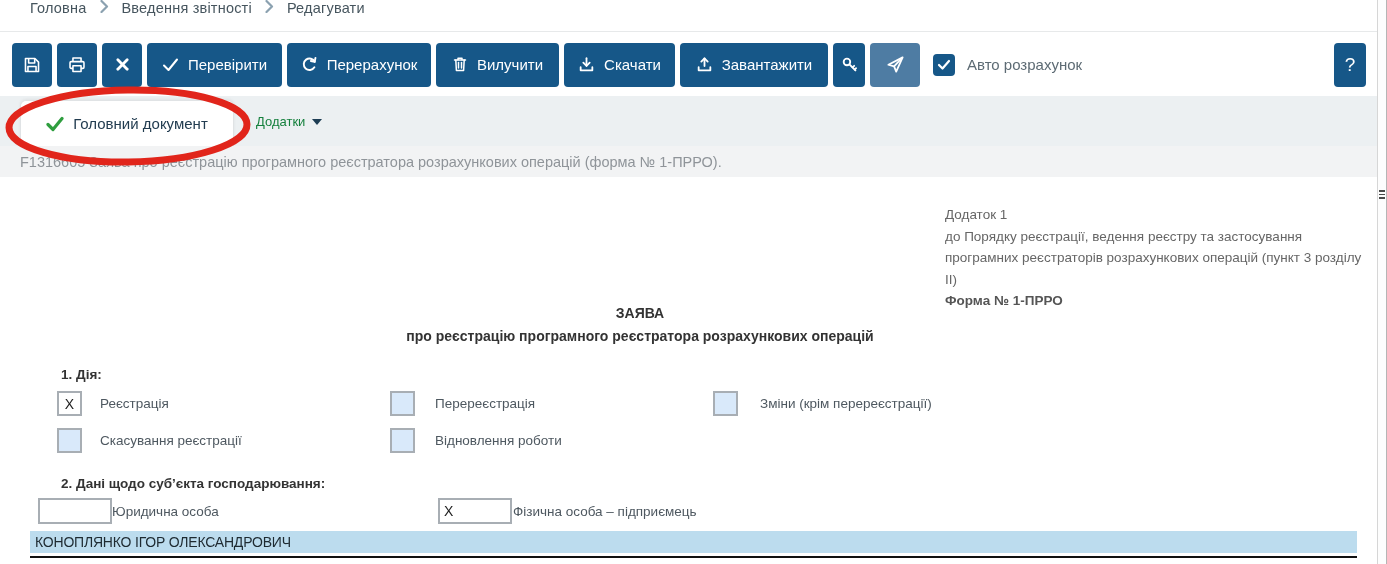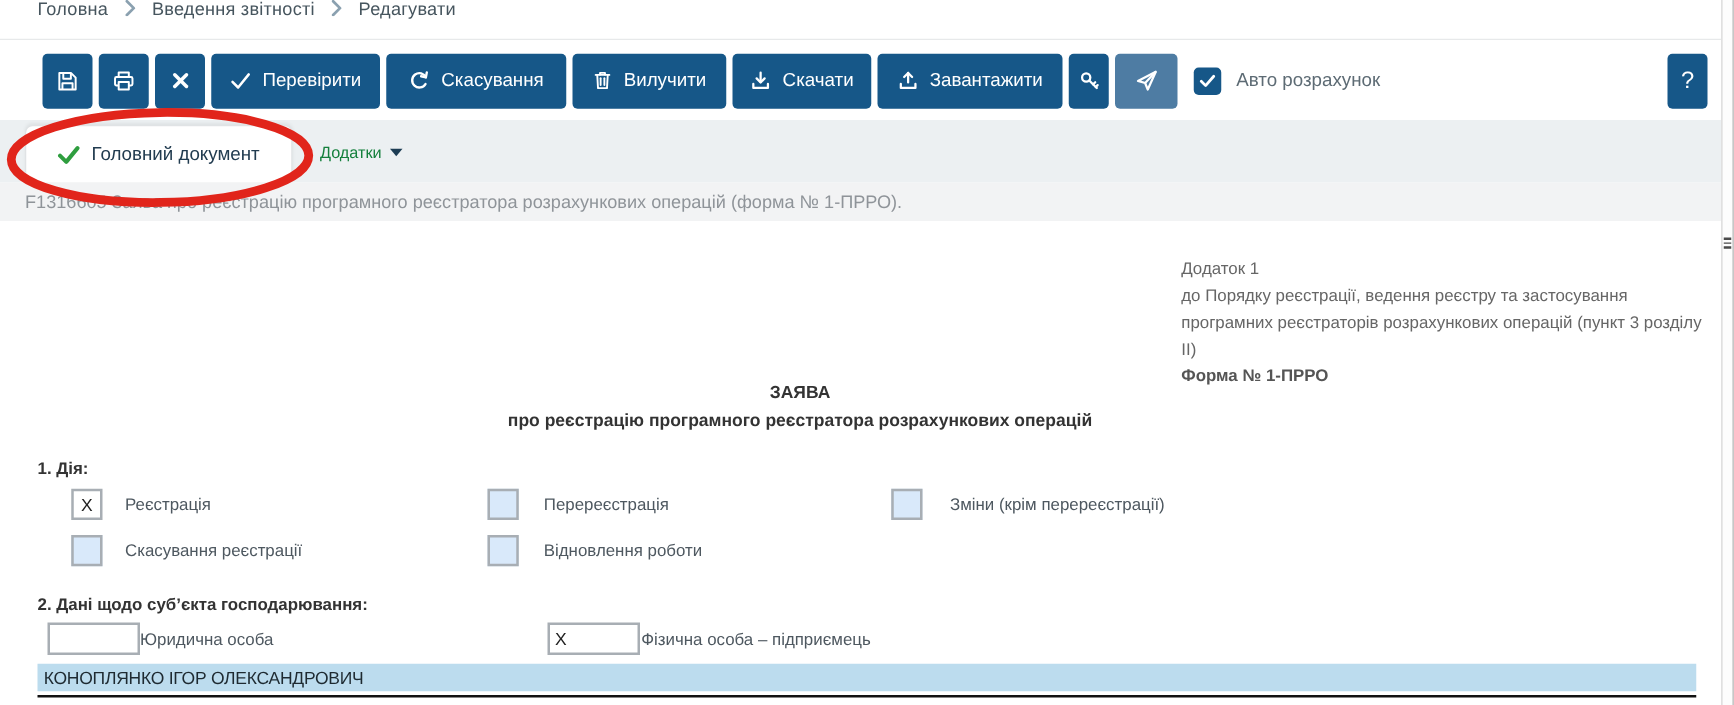--- a/index.html
+++ b/index.html
@@ -7,21 +7,21 @@
        font-family:"Liberation Sans","DejaVu Sans",sans-serif;-webkit-font-smoothing:antialiased;}
 
   
   .breadcrumb{position:absolute;top:0;left:0;width:1377px;height:32px;background:#fff;
               border-bottom:1px solid #e7e9ea;display:flex;align-items:flex-start;padding-left:30px;box-sizing:border-box;gap:13px;}
   .crumb{font-size:14.5px;color:#46555e;letter-spacing:.2px;cursor:pointer;}
   .crumb-sep{display:flex;align-items:center;}
 
   
   .toolbar{position:absolute;top:33px;left:0;width:1377px;height:63px;background:#fff;
-           display:flex;align-items:center;padding-left:34px;box-sizing:border-box;gap:5px;}
+           display:flex;align-items:center;padding-left:12px;box-sizing:border-box;gap:5px;}
   .tbtn{height:44px;background:#165788;border:none;border-radius:4px;color:#fff;
         display:flex;align-items:center;justify-content:center;gap:9px;font-size:15px;
         font-family:inherit;cursor:pointer;box-sizing:border-box;flex:0 0 auto;}
   .tbtn.sq{width:40px;}
   .tbtn.send{width:50px;background:#4e7ca3;}
   .tbtn.help{width:32px;font-size:19px;}
   .icon{display:flex;align-items:center;justify-content:center;}
   .autocalc{display:flex;align-items:center;gap:12px;margin-left:8px;}
   .cbx{width:22px;height:22px;background:#165788;border-radius:4px;display:flex;align-items:center;justify-content:center;cursor:pointer;}
   .autocalc-label{font-size:15px;color:#5d6b74;}
@@ -42,21 +42,21 @@
   .formbar{position:absolute;top:146px;left:0;width:1377px;height:31px;background:#f2f3f4;
            display:flex;align-items:center;padding-left:20px;box-sizing:border-box;}
   .formbar-text{font-size:14.5px;color:#8f9499;}
 
   
   .doc{position:absolute;top:177px;left:0;width:1377px;height:387px;background:#fff;}
   .annex{position:absolute;left:945px;top:27px;width:420px;font-size:13.5px;line-height:21.5px;color:#666;}
   .annex .bold{font-weight:bold;color:#555;}
   .doc-title{position:absolute;left:30px;top:128px;width:1220px;text-align:center;font-size:14px;font-weight:bold;color:#333;}
   .doc-title2{position:absolute;left:30px;top:151px;width:1220px;text-align:center;font-size:14px;font-weight:bold;color:#333;}
-  .sec-head{position:absolute;font-size:13.5px;font-weight:bold;color:#333;}
+  .sec-head{position:absolute;font-size:13.5px;font-weight:bold;color:#333;margin-left:31px;}
   .fcheck{position:absolute;width:21px;height:21px;background:#d9e9fa;border:2px solid #a8aeb4;
           display:flex;align-items:center;justify-content:center;font-size:14px;color:#222;cursor:pointer;}
   .fcheck.checked{background:#fff;}
   .flabel{position:absolute;font-size:13.5px;color:#4e5860;}
   .finput{position:absolute;width:66px;height:22px;background:#fff;border:2px solid #a8aeb4;
           font-size:14px;color:#222;display:flex;align-items:center;padding-left:4px;cursor:text;}
   .name-row{position:absolute;left:30px;top:354px;width:1327px;height:22px;background:#bcdcee;
             display:flex;align-items:center;padding-left:5px;box-sizing:border-box;
             font-size:14px;color:#1e2a31;letter-spacing:-0.2px;cursor:text;}
   .black-line{position:absolute;left:30px;top:379px;width:1327px;height:2px;background:#111;}
@@ -124,21 +124,21 @@
     </span>
     <span>Перевірити</span>
   </button>
   <button class="tbtn" style="width:144px">
     <span class="icon">
       <svg width="17" height="17" viewBox="0 0 16 16" fill="none" stroke="#fff" stroke-width="1.8" stroke-linecap="round">
         <path d="M12.6 10.6 A5.4 5.4 0 1 1 12.9 5.5"></path>
         <polyline points="13.6,1.8 12.9,5.5 9.3,4.7" stroke-linejoin="round"></polyline>
       </svg>
     </span>
-    <span>Скасування</span>
+    <span>Перерахунок</span>
   </button>
   <button class="tbtn" style="width:123px">
     <span class="icon">
       <svg width="16" height="17" viewBox="0 0 16 16" fill="none" stroke="#fff" stroke-width="1.5" stroke-linecap="round" stroke-linejoin="round">
         <path d="M6 3.2 V1.8 H10 V3.2"></path>
         <line x1="2.5" y1="3.4" x2="13.5" y2="3.4"></line>
         <path d="M3.8 3.4 L4.4 14 H11.6 L12.2 3.4"></path>
         <line x1="6.5" y1="6" x2="6.5" y2="11.5"></line>
         <line x1="9.5" y1="6" x2="9.5" y2="11.5"></line>
       </svg>

